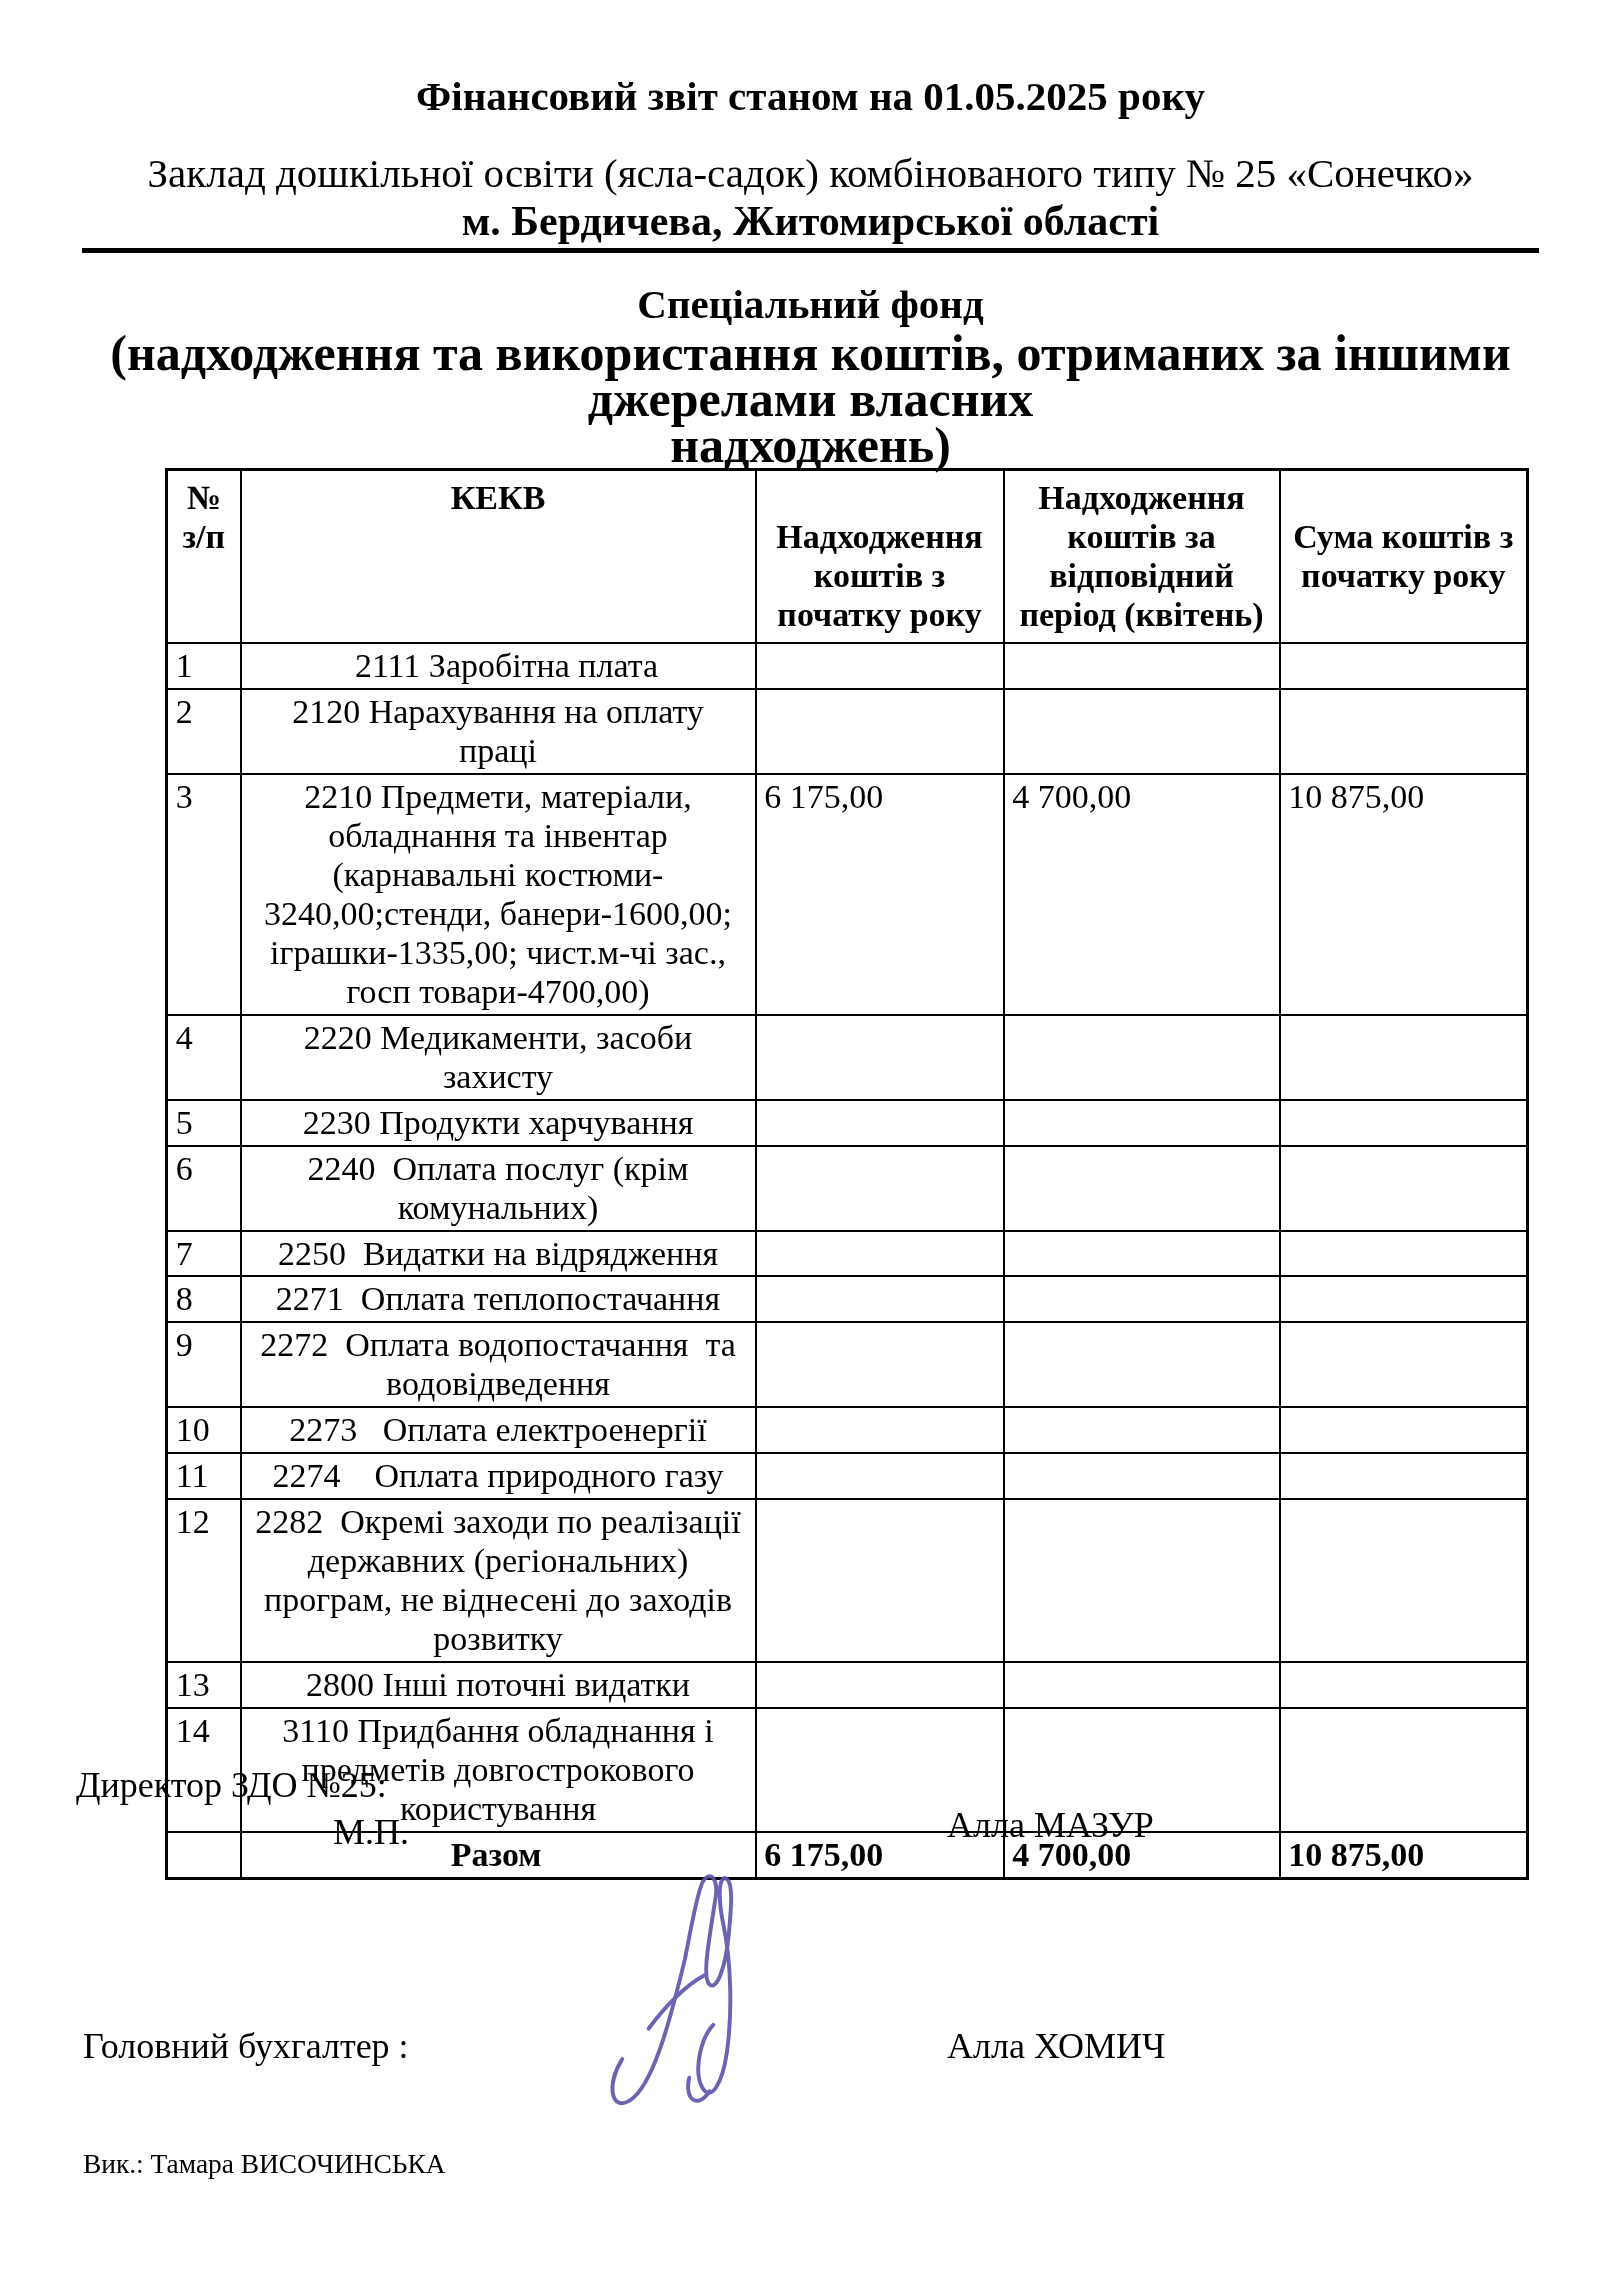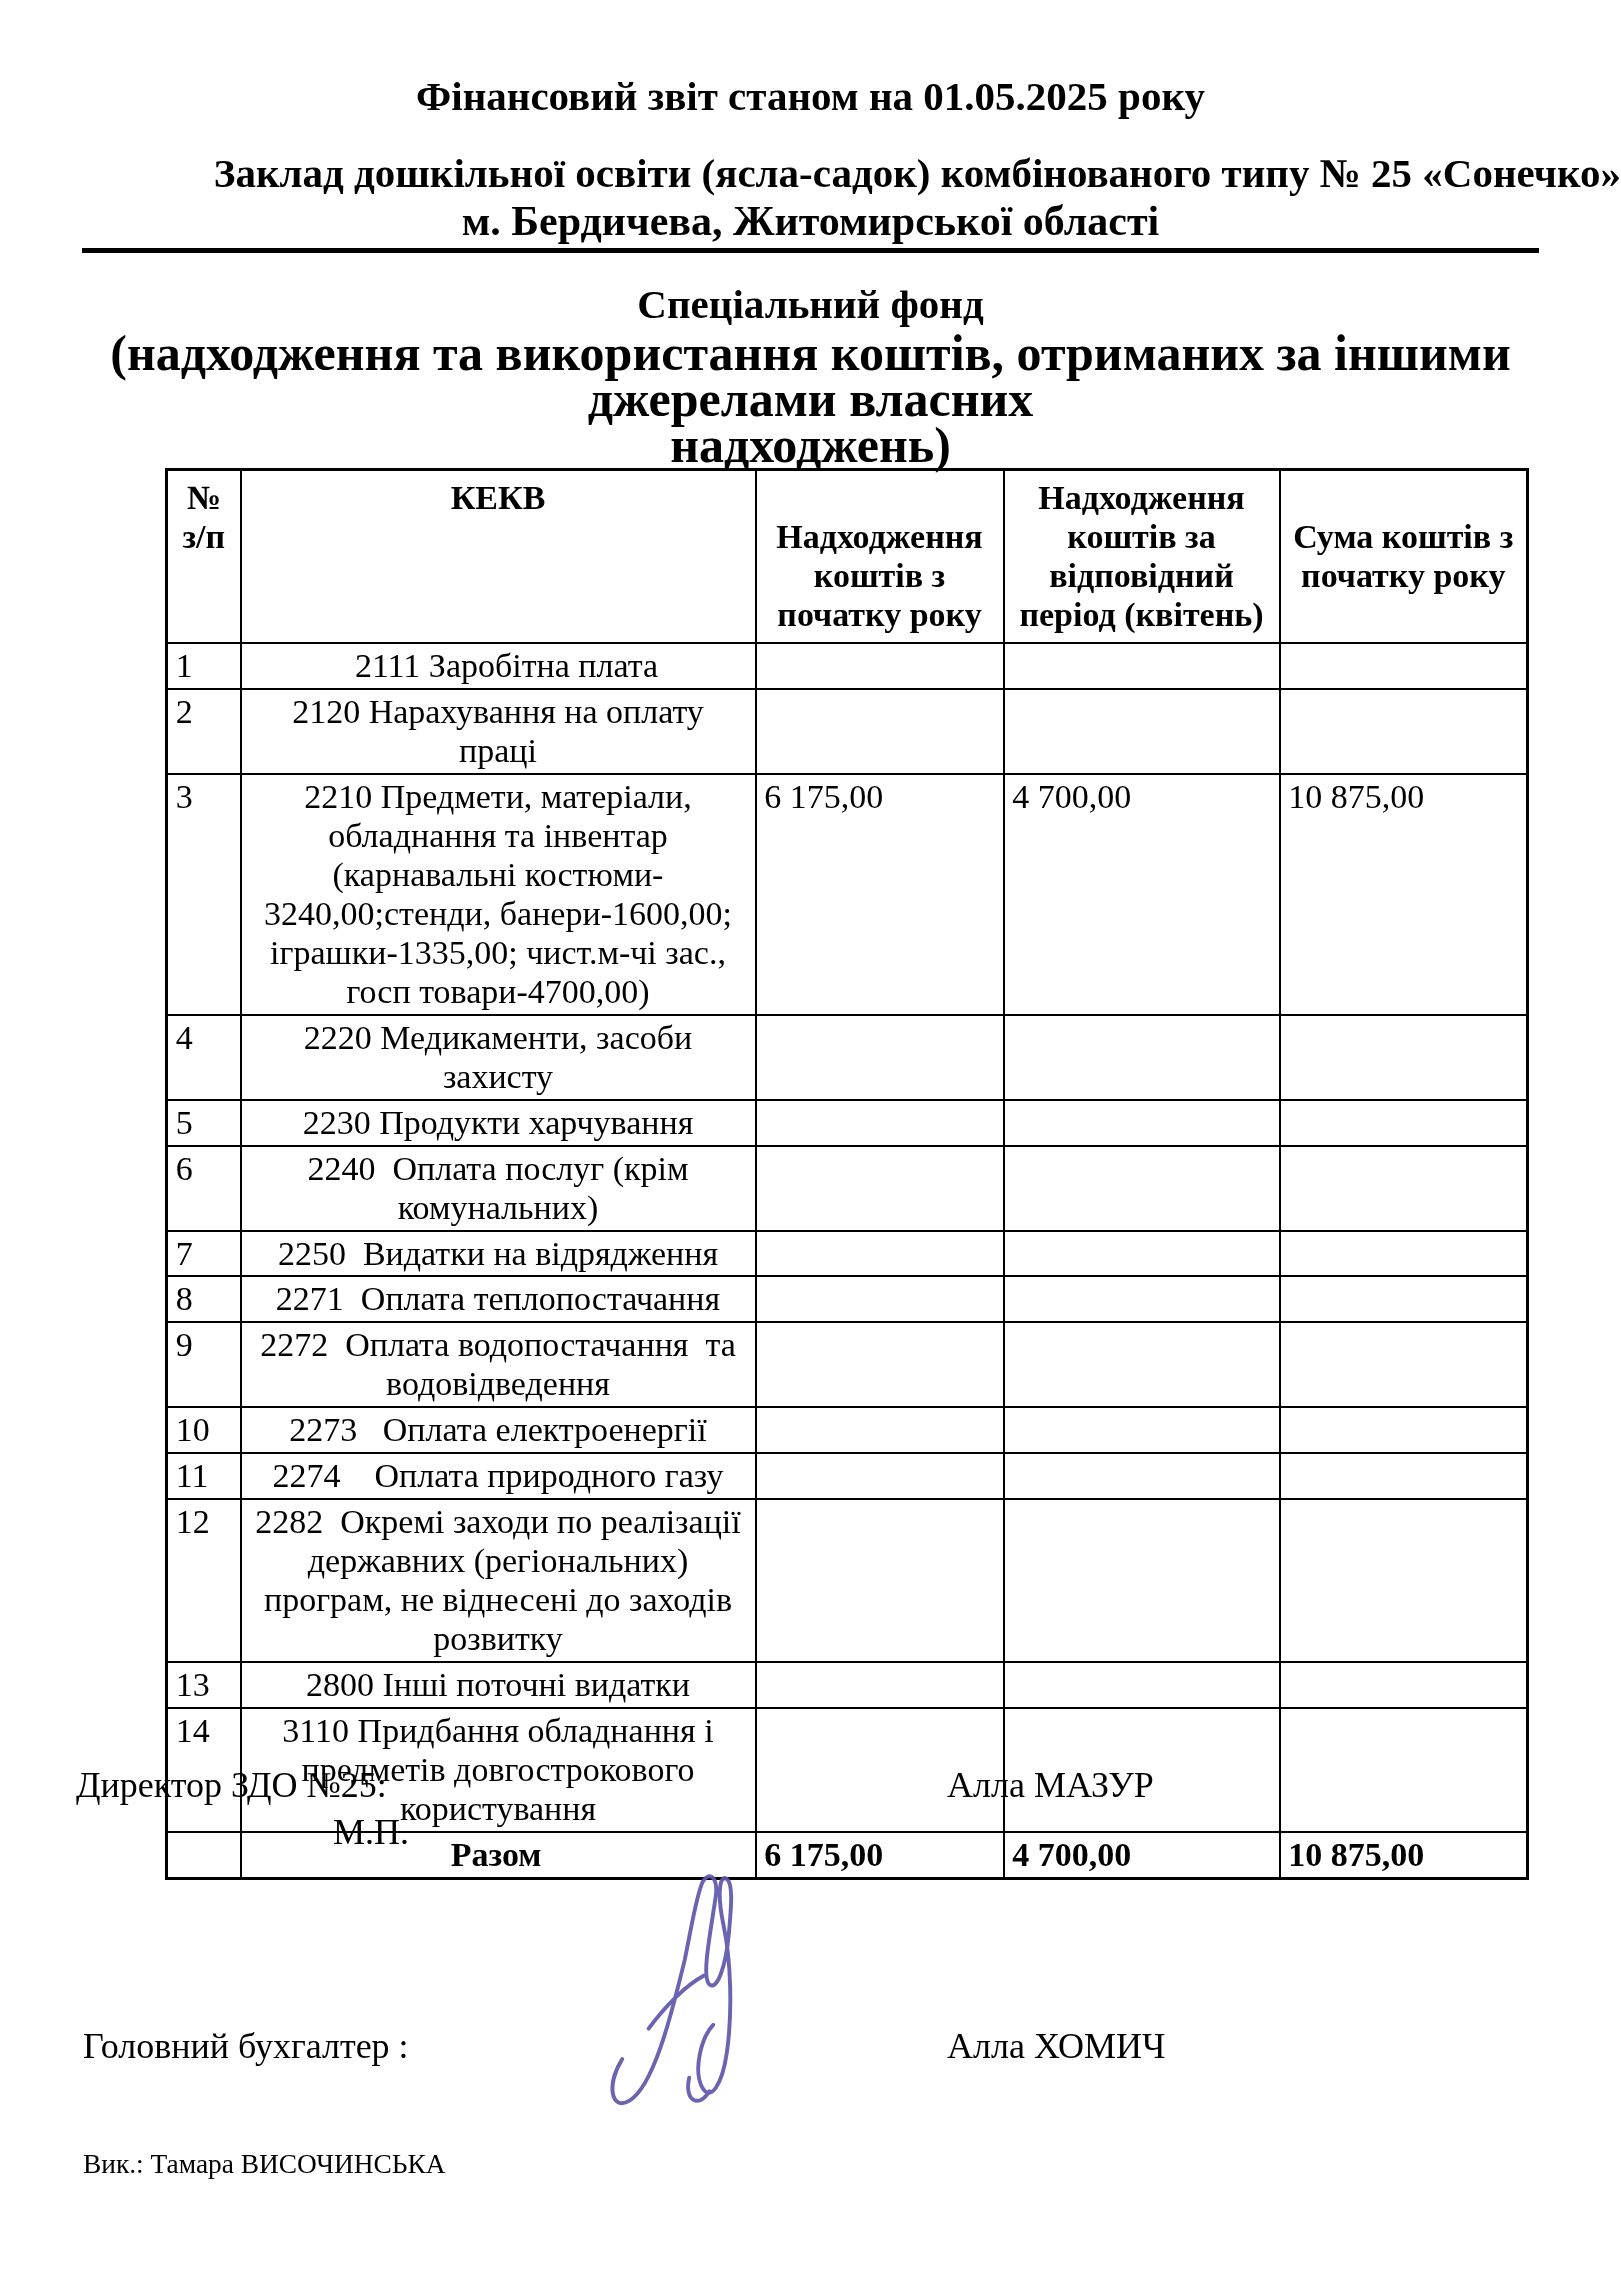--- a/index.html
+++ b/index.html
@@ -8,21 +8,21 @@
     width:1621px;height:2293px;
     margin:0 auto;
     background:#ffffff;
     color:#000;
     font-family:"Liberation Serif","DejaVu Serif",serif;
     overflow:hidden;
   }
   .pre{white-space:pre-wrap;}
 
   .doc-title{margin-top:71px;font-size:41px;line-height:51px;font-weight:bold;text-align:center;}
-  .org-line1{margin-top:27.4px;font-size:41px;line-height:49px;font-weight:bold;text-align:right;}
+  .org-line1{margin-top:27.4px;font-size:41px;line-height:49px;font-weight:normal;text-align:center;}
   .org-line2{font-size:42px;line-height:47px;font-weight:bold;text-align:center;}
   .org-rule{height:4.9px;background:#000;margin:2.9px 82px 0 82px;}
   .org-caption{margin-top:3.9px;font-size:25.5px;line-height:29px;font-weight:bold;text-align:center;}
   .section-title{margin-top:27.4px;font-size:41px;line-height:47px;font-weight:bold;text-align:center;}
   .section-subtitle{margin-top:2px;font-size:50px;line-height:46px;font-weight:bold;text-align:center;}
 
   table.fin{
     margin:0 0 0 165px;
     width:1360px;
     border-collapse:collapse;
@@ -218,21 +218,21 @@
         <td class="c-num"></td>
         <td class="c-name">Разом</td>
         <td class="c-val">6 175,00</td>
         <td class="c-val">4 700,00</td>
         <td class="c-val">10 875,00</td>
       </tr>
     </tbody>
   </table>
 
   <div class="sig-abs" style="left:76px;top:1764px;">Директор ЗДО №25:</div>
-  <div class="sig-abs" style="left:947px;top:1764px;">Алла МАЗУР</div>
+  <div class="sig-abs" style="left:947px;top:1804px;">Алла МАЗУР</div>
   <div class="sig-abs" style="left:333px;top:1811px;">М.П.</div>
 
   <svg class="signature-svg" width="196" height="245" viewBox="0 0 200 250">
     <g fill="none" stroke="#5e57ab" stroke-width="4" stroke-linecap="round" stroke-linejoin="round" opacity="0.92">
       <path d="M 30 188 C 10 214, 14 240, 33 231 C 58 219, 82 156, 104 94 C 114 63, 123 28, 131 16 C 139 6, 147 14, 142 34 C 131 76, 120 112, 126 121 C 133 130, 145 106, 152 70 C 156 49, 162 22, 155 16 C 148 11, 144 33, 147 62 C 151 99, 147 152, 137 192 C 129 224, 115 242, 108 225 C 101 207, 112 175, 126 163"></path>
       <path d="M 60 160 C 78 140, 102 120, 122 112"></path>
       <path d="M 96 214 C 88 238, 103 246, 115 230"></path>
     </g>
   </svg>
 

